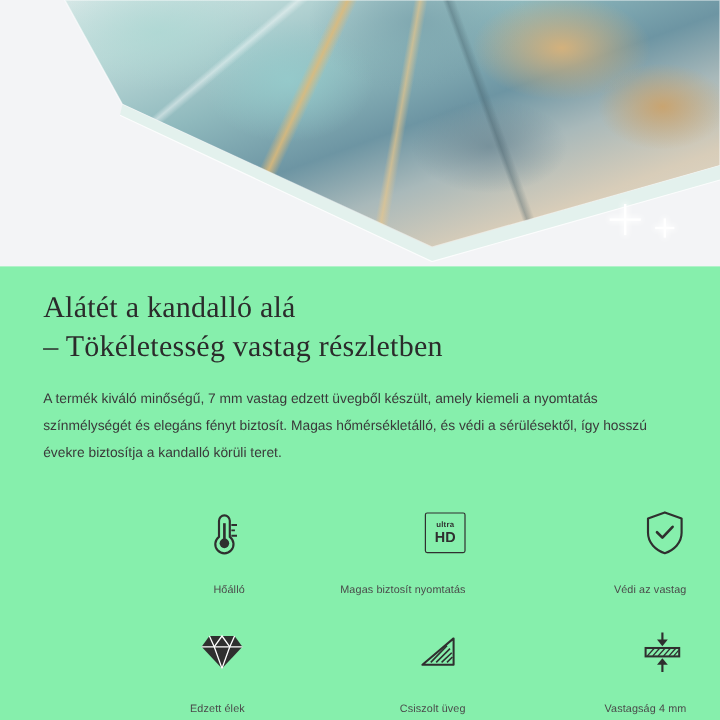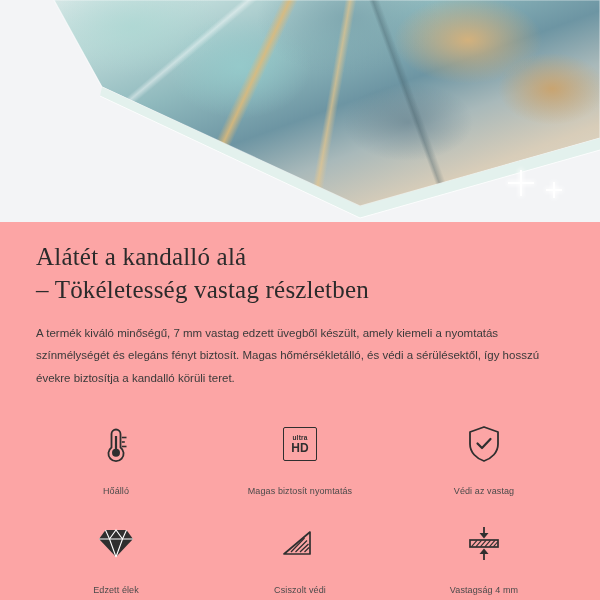--- a/index.html
+++ b/index.html
@@ -10,21 +10,21 @@
     width: 600px;
     height: 600px;
     background: #ffffff;
     font-family: "Liberation Sans", sans-serif;
     overflow: hidden;
   }
   .page {
     position: relative;
     width: 600px;
     height: 600px;
-    background: #fca5a5;
+    background: #86efac;
     overflow: hidden;
   }
 
   
   .hero {
     position: relative;
     width: 600px;
     height: 222px;
     overflow: hidden;
     background: #f3f4f6;
@@ -120,21 +120,21 @@
   .features {
     margin-top: 26px;
     padding: 0 24px;
     display: grid;
     grid-template-columns: repeat(3, 1fr);
     row-gap: 8px;
   }
   .feature {
     display: flex;
     flex-direction: column;
-    align-items: center;
+    align-items: flex-end;
     justify-content: flex-start;
     padding: 6px 4px 10px 4px;
   }
   .feature-icon {
     height: 46px;
     display: flex;
     align-items: center;
     justify-content: center;
   }
   .feature-label {
@@ -246,21 +246,21 @@
     <div class="feature">
       <div class="feature-icon">
         <svg width="40" height="34" viewBox="0 0 40 34">
           <path d="M4 28 L30 28 L30 6 Z" fill="none" stroke="#2f2f2f" stroke-width="1.7" stroke-linejoin="round"></path>
           <line x1="11" y1="26" x2="24.5" y2="12" stroke="#2f2f2f" stroke-width="1.3"></line>
           <line x1="15.5" y1="26" x2="27" y2="14.5" stroke="#2f2f2f" stroke-width="1.3"></line>
           <line x1="20" y1="26" x2="28.5" y2="18" stroke="#2f2f2f" stroke-width="1.3"></line>
           <line x1="24.5" y1="26" x2="29" y2="21.5" stroke="#2f2f2f" stroke-width="1.3"></line>
         </svg>
       </div>
-      <div class="feature-label">Csiszolt védi</div>
+      <div class="feature-label">Csiszolt üveg</div>
     </div>
 
     <div class="feature">
       <div class="feature-icon">
         <svg width="40" height="38" viewBox="0 0 40 38">
           <line x1="20" y1="3" x2="20" y2="11" stroke="#2f2f2f" stroke-width="1.8"></line>
           <polygon points="20,14.5 15.5,9 24.5,9" fill="#2f2f2f"></polygon>
           <rect x="6" y="16" width="28" height="7" fill="none" stroke="#2f2f2f" stroke-width="1.7"></rect>
           <line x1="7.5" y1="22.6" x2="13" y2="16.4" stroke="#2f2f2f" stroke-width="1.1"></line>
           <line x1="12" y1="22.6" x2="17.5" y2="16.4" stroke="#2f2f2f" stroke-width="1.1"></line>

